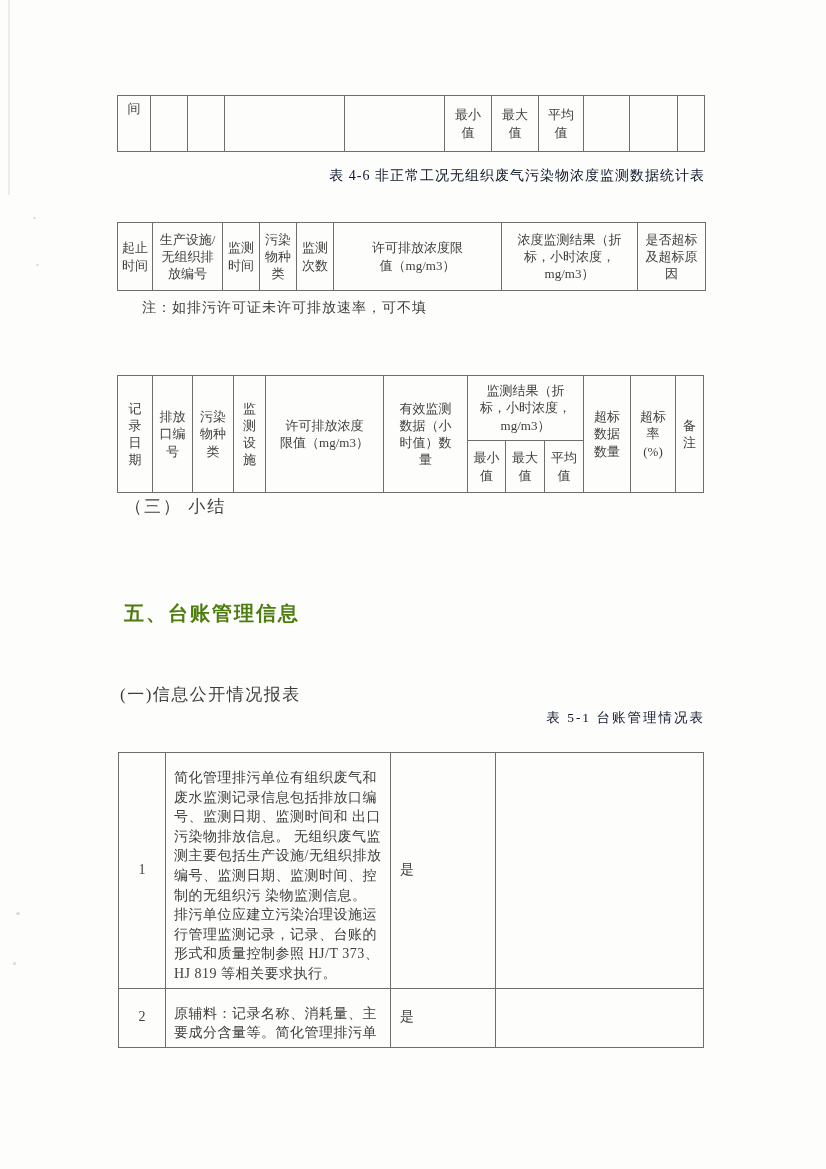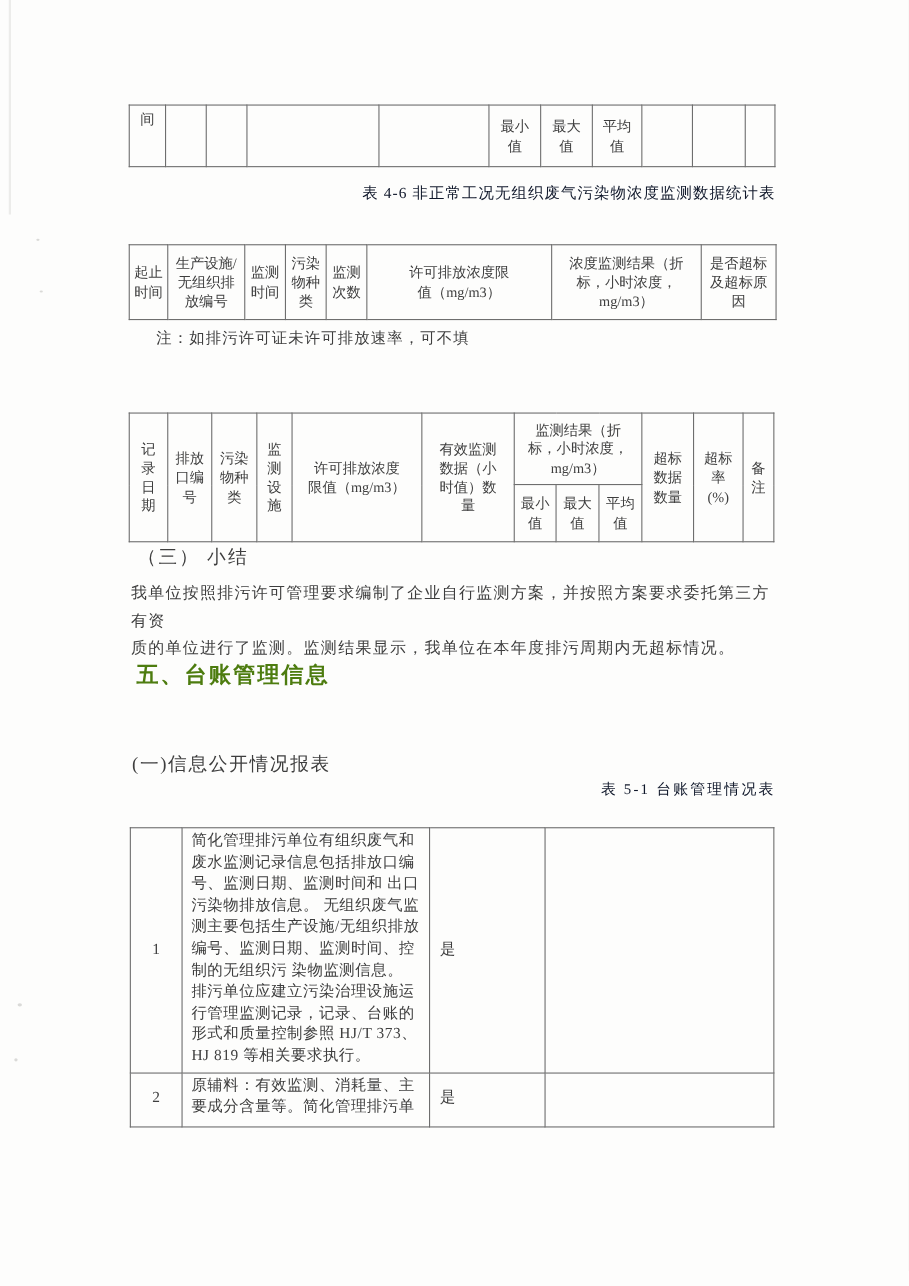--- a/index.html
+++ b/index.html
@@ -47,21 +47,21 @@
     font-size:20px;
     letter-spacing:2px;
     color:#4d7c0f;
   }
   .subsec-heading{font-size:17px;letter-spacing:1.5px;}
   .t51 th{font-size:13.5px;letter-spacing:2px;}
   .t51 td{font-size:14px;}
   .t51 .content-cell{
     text-align:left;
     vertical-align:top;
-    padding:2px 7px 4px 8px;
+    padding:15px 7px 4px 8px;
     line-height:19.6px;
     letter-spacing:0.5px;
   }
   .t51 .complete-cell{text-align:left;padding-left:9px;}
   .t51 .no-cell{text-align:center;}
   .speck{position:absolute;border-radius:50%;background:#bdbdba;opacity:.55;}
   .edge-streak{position:absolute;left:8px;top:0;width:2px;height:195px;background:#ececea;}
 </style>
 </head>
 <body>
@@ -205,22 +205,20 @@
       <th>最大
 值</th>
       <th>平均
 值</th>
     </tr>
   </tbody>
     </table>
 
   <div class="sum-heading abs" style="left:125px;top:495px;">（三） 小结</div>
 
-  <div class="para abs" style="left:119px;top:528px;width:592px;">我单位按照排污许可管理要求编制了企业自行监测方案，并按照方案要求委托第三方有资
-质的单位进行了监测。监测结果显示，我单位在本年度排污周期内无超标情况。</div>
 
   <div class="sec-heading abs" style="left:124px;top:600px;">五、台账管理信息</div>
 
   <div class="subsec-heading abs" style="left:120px;top:683px;">(一)信息公开情况报表</div>
 
   <div class="doc-title abs" style="left:117px;top:709px;width:588px;letter-spacing:2px;font-size:13.5px;">表 5-1 台账管理情况表</div>
 
   <table class="t51 abs" style="left:118px;top:752px;width:585px;">
     <colgroup>
       <col style="width:47px">
@@ -240,21 +238,21 @@
 制的无组织污 染物监测信息。
 排污单位应建立污染治理设施运
 行管理监测记录，记录、台账的
 形式和质量控制参照 HJ/T 373、
 HJ 819 等相关要求执行。</td>
       <td class="complete-cell">是</td>
       <td></td>
     </tr>
     <tr style="height:49px;">
       <td class="no-cell">2</td>
-      <td class="content-cell">原辅料：有效监测、消耗量、主
+      <td class="content-cell">原辅料：记录名称、消耗量、主
 要成分含量等。简化管理排污单</td>
       <td class="complete-cell">是</td>
       <td></td>
     </tr>
   </tbody>
     </table>
 
 </div>
 
 </body></html>

